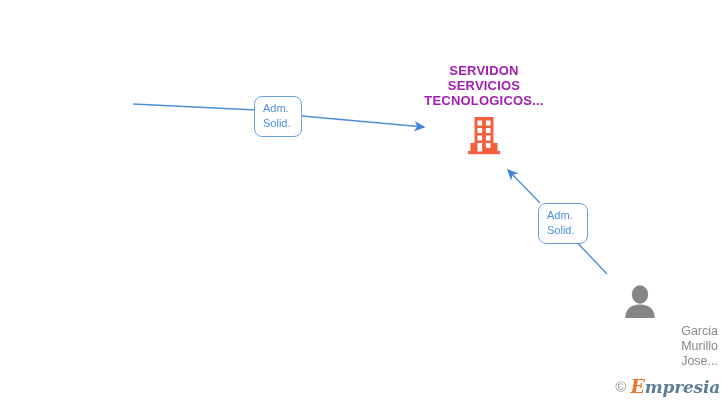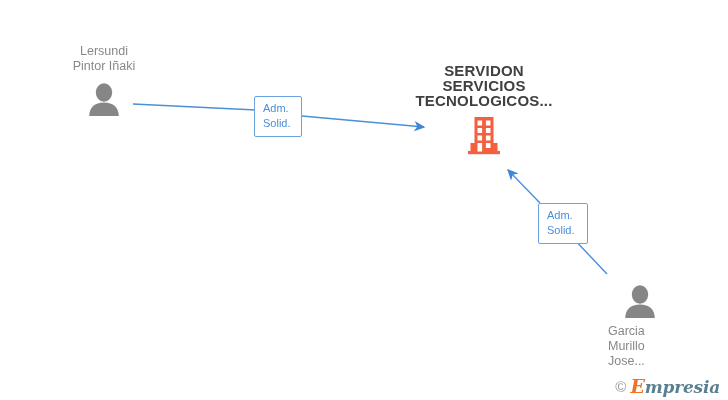--- a/index.html
+++ b/index.html
@@ -31,40 +31,40 @@
     position: absolute;
   }
 
   .person-name {
     color: #888888;
     font-size: 12.5px;
     line-height: 15px;
     white-space: pre-line;
   }
   .person-name.centered { text-align: center; }
-  .person-name.left { text-align: left; }
+  .person-name.left { text-align: right; }
 
   .person-icon svg { display: block; }
   .company-icon svg { display: block; }
 
   .company-title {
-    color: #404040;
-    font-size: 15px;
+    color: #a21caf;
+    font-size: 13px;
     font-weight: bold;
     line-height: 15px;
     text-align: center;
     white-space: pre-line;
     letter-spacing: 0.2px;
   }
 
   
   .edge-label {
     position: absolute;
     border: 1.4px solid #6aa3e0;
-    border-radius: 2px;
+    border-radius: 8px;
     background: #ffffff;
     color: #4a8fd8;
     font-size: 11px;
     line-height: 15px;
     text-align: left;
     padding: 4px 8px 5px 8px;
     white-space: pre-line;
     box-sizing: border-box;
   }
 
@@ -111,30 +111,20 @@
       </marker>
     </defs>
 
     <path d="M 133,104 L 256,110" stroke="#4a8fd8" stroke-width="1.4" fill="none"></path>
     <path d="M 302,116 L 424,127" stroke="#4a8fd8" stroke-width="1.4" fill="none" marker-end="url(#arrow-right)"></path>
 
     <path d="M 607,274 L 571,236" stroke="#4a8fd8" stroke-width="1.4" fill="none"></path>
     <path d="M 540,203 L 508,170" stroke="#4a8fd8" stroke-width="1.4" fill="none" marker-end="url(#arrow-diag)"></path>
   </svg>
 
-  <div class="node" style="left:40px; top:44px; width:128px;">
-    <div class="person-name centered">Lersundi
-Pintor Iñaki</div>
-    <div class="person-icon" style="margin:8px auto 0; width:36px;">
-      <svg width="36" height="34" viewBox="0 0 36 34">
-        <ellipse cx="18" cy="10.5" rx="8.2" ry="9.2" fill="#868686"></ellipse>
-        <path d="M18 20.5 C8.5 20.5 3.5 25.5 3.2 34 L32.8 34 C32.5 25.5 27.5 20.5 18 20.5 Z" fill="#868686"></path>
-      </svg>
-    </div>
-  </div>
 
   <div class="node" style="left:404px; top:63px; width:160px;">
     <div class="company-title">SERVIDON
 SERVICIOS
 TECNOLOGICOS...</div>
     <div class="company-icon" style="margin:7px auto 0; width:34px;">
       <svg width="34" height="40" viewBox="0 0 34 40">
 
         <rect x="1" y="36" width="32" height="3.2" fill="#f4603e"></rect>
 

